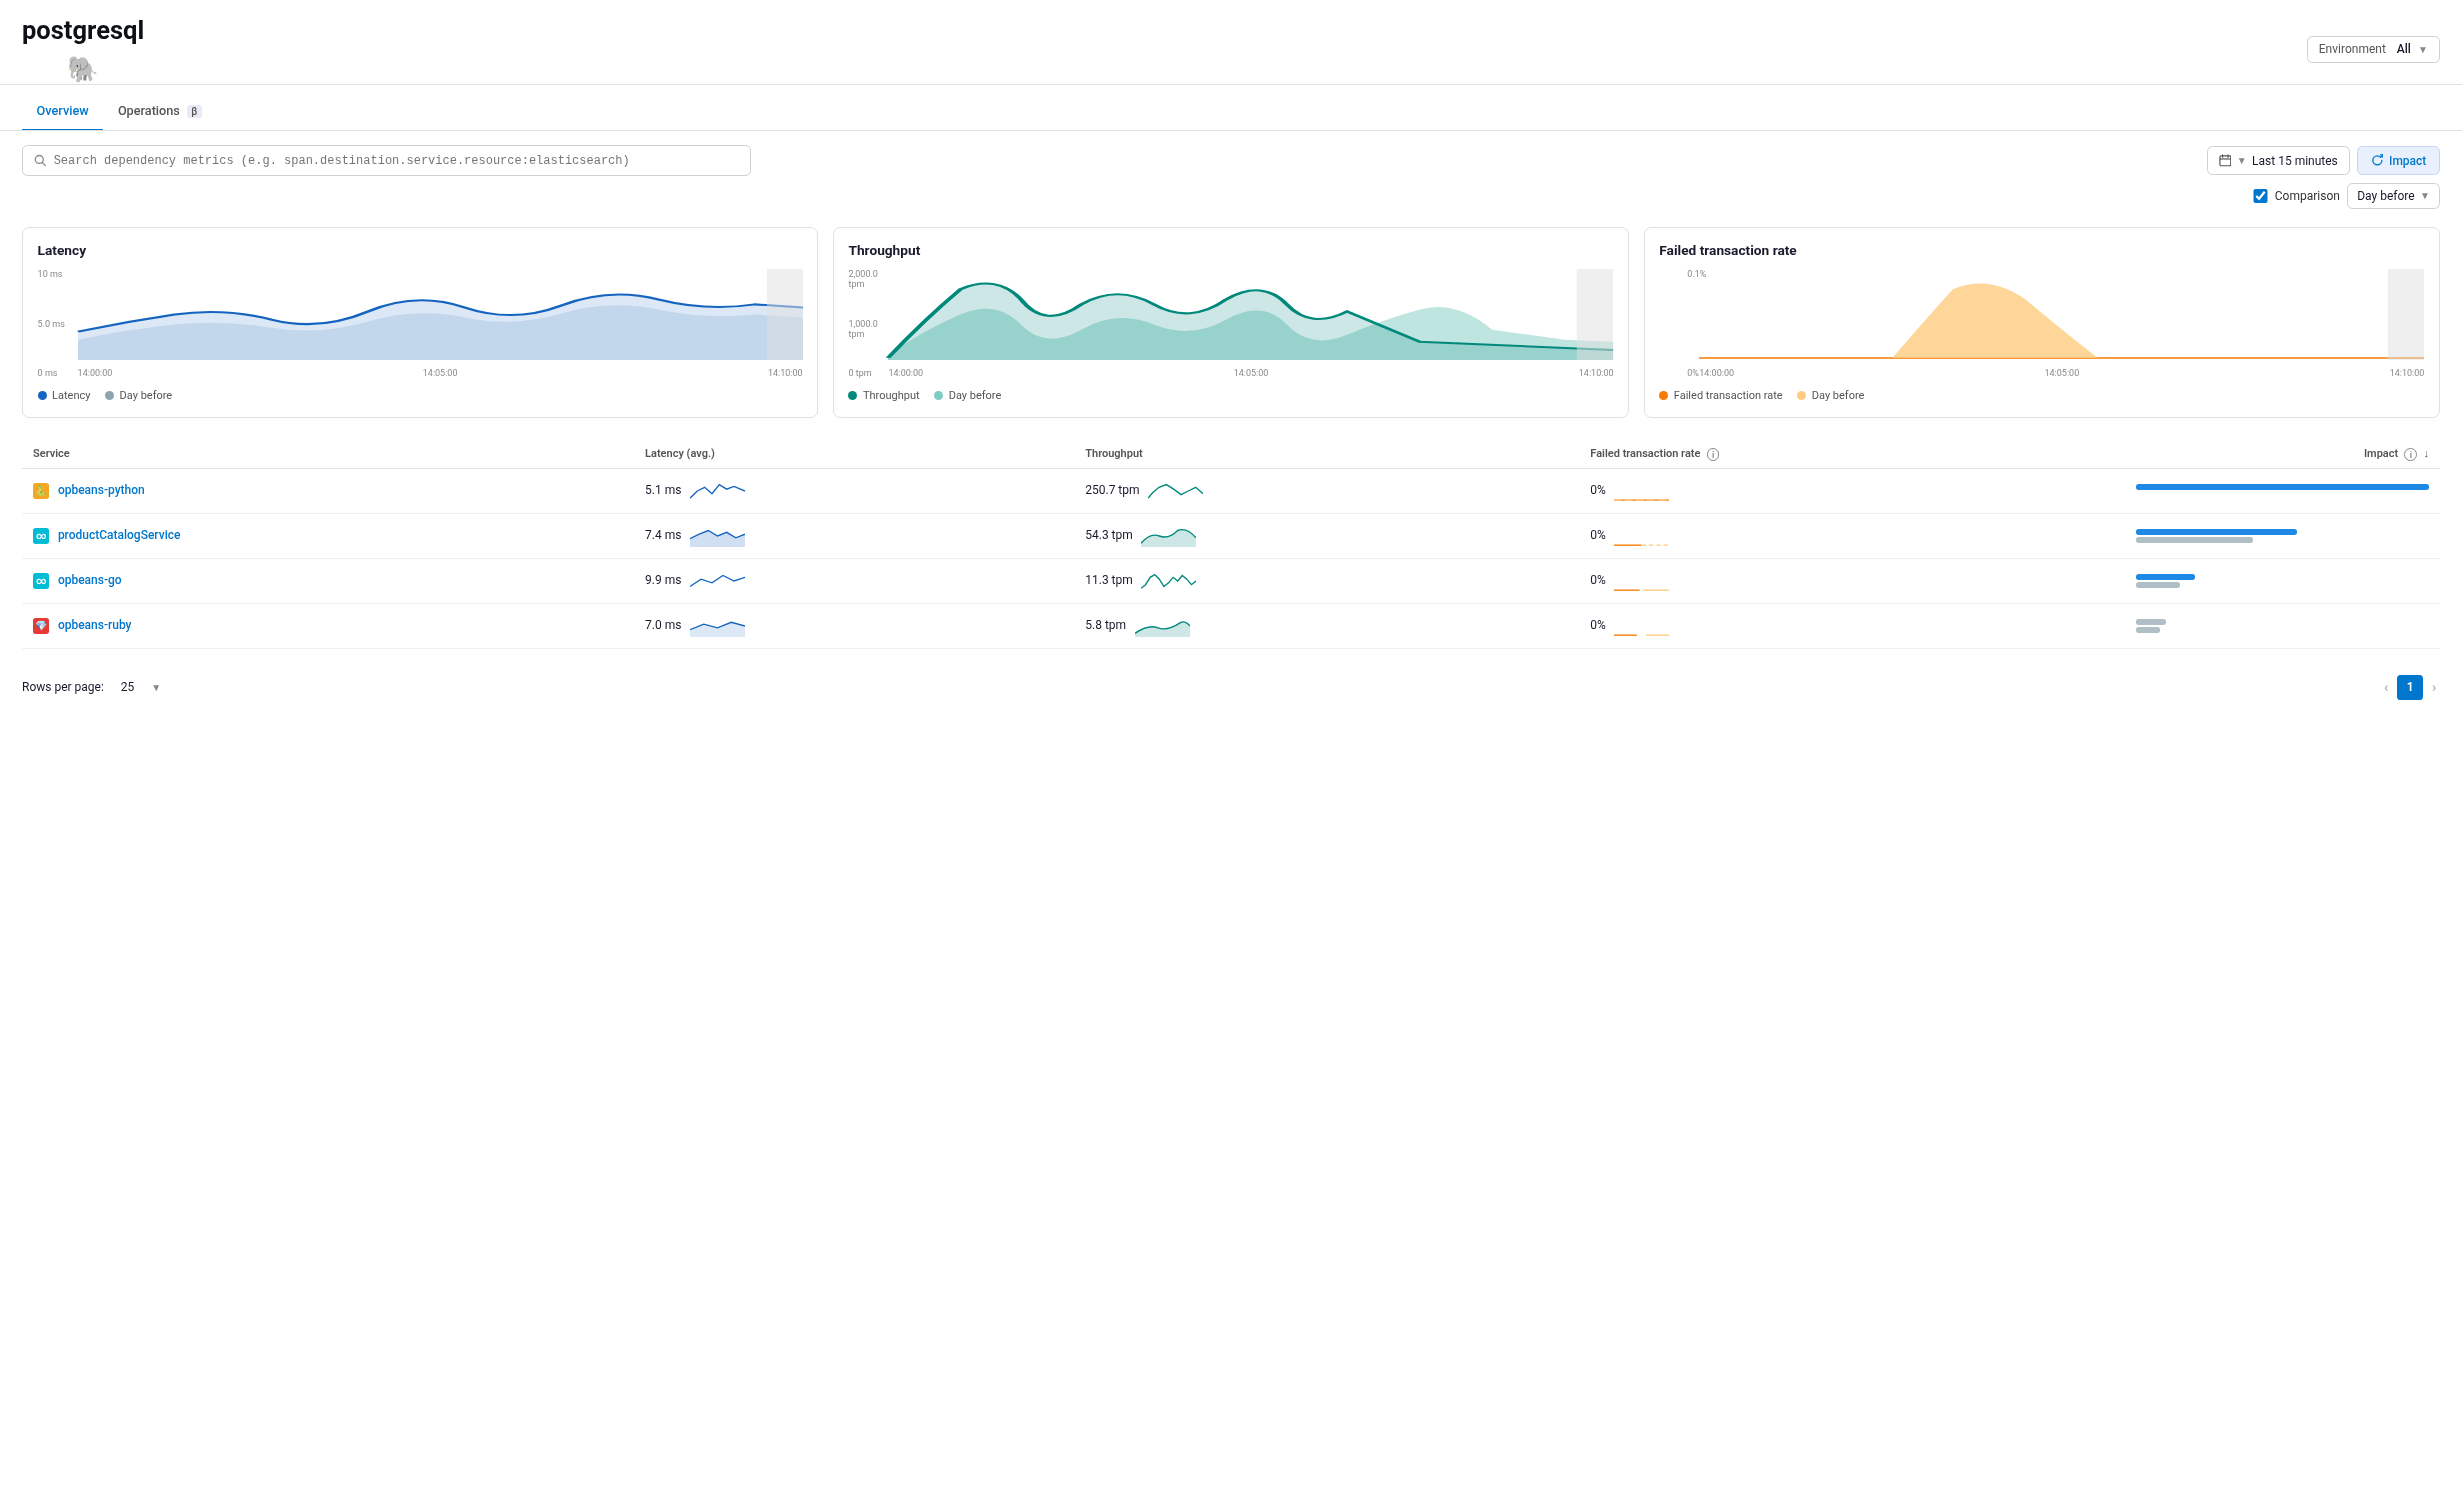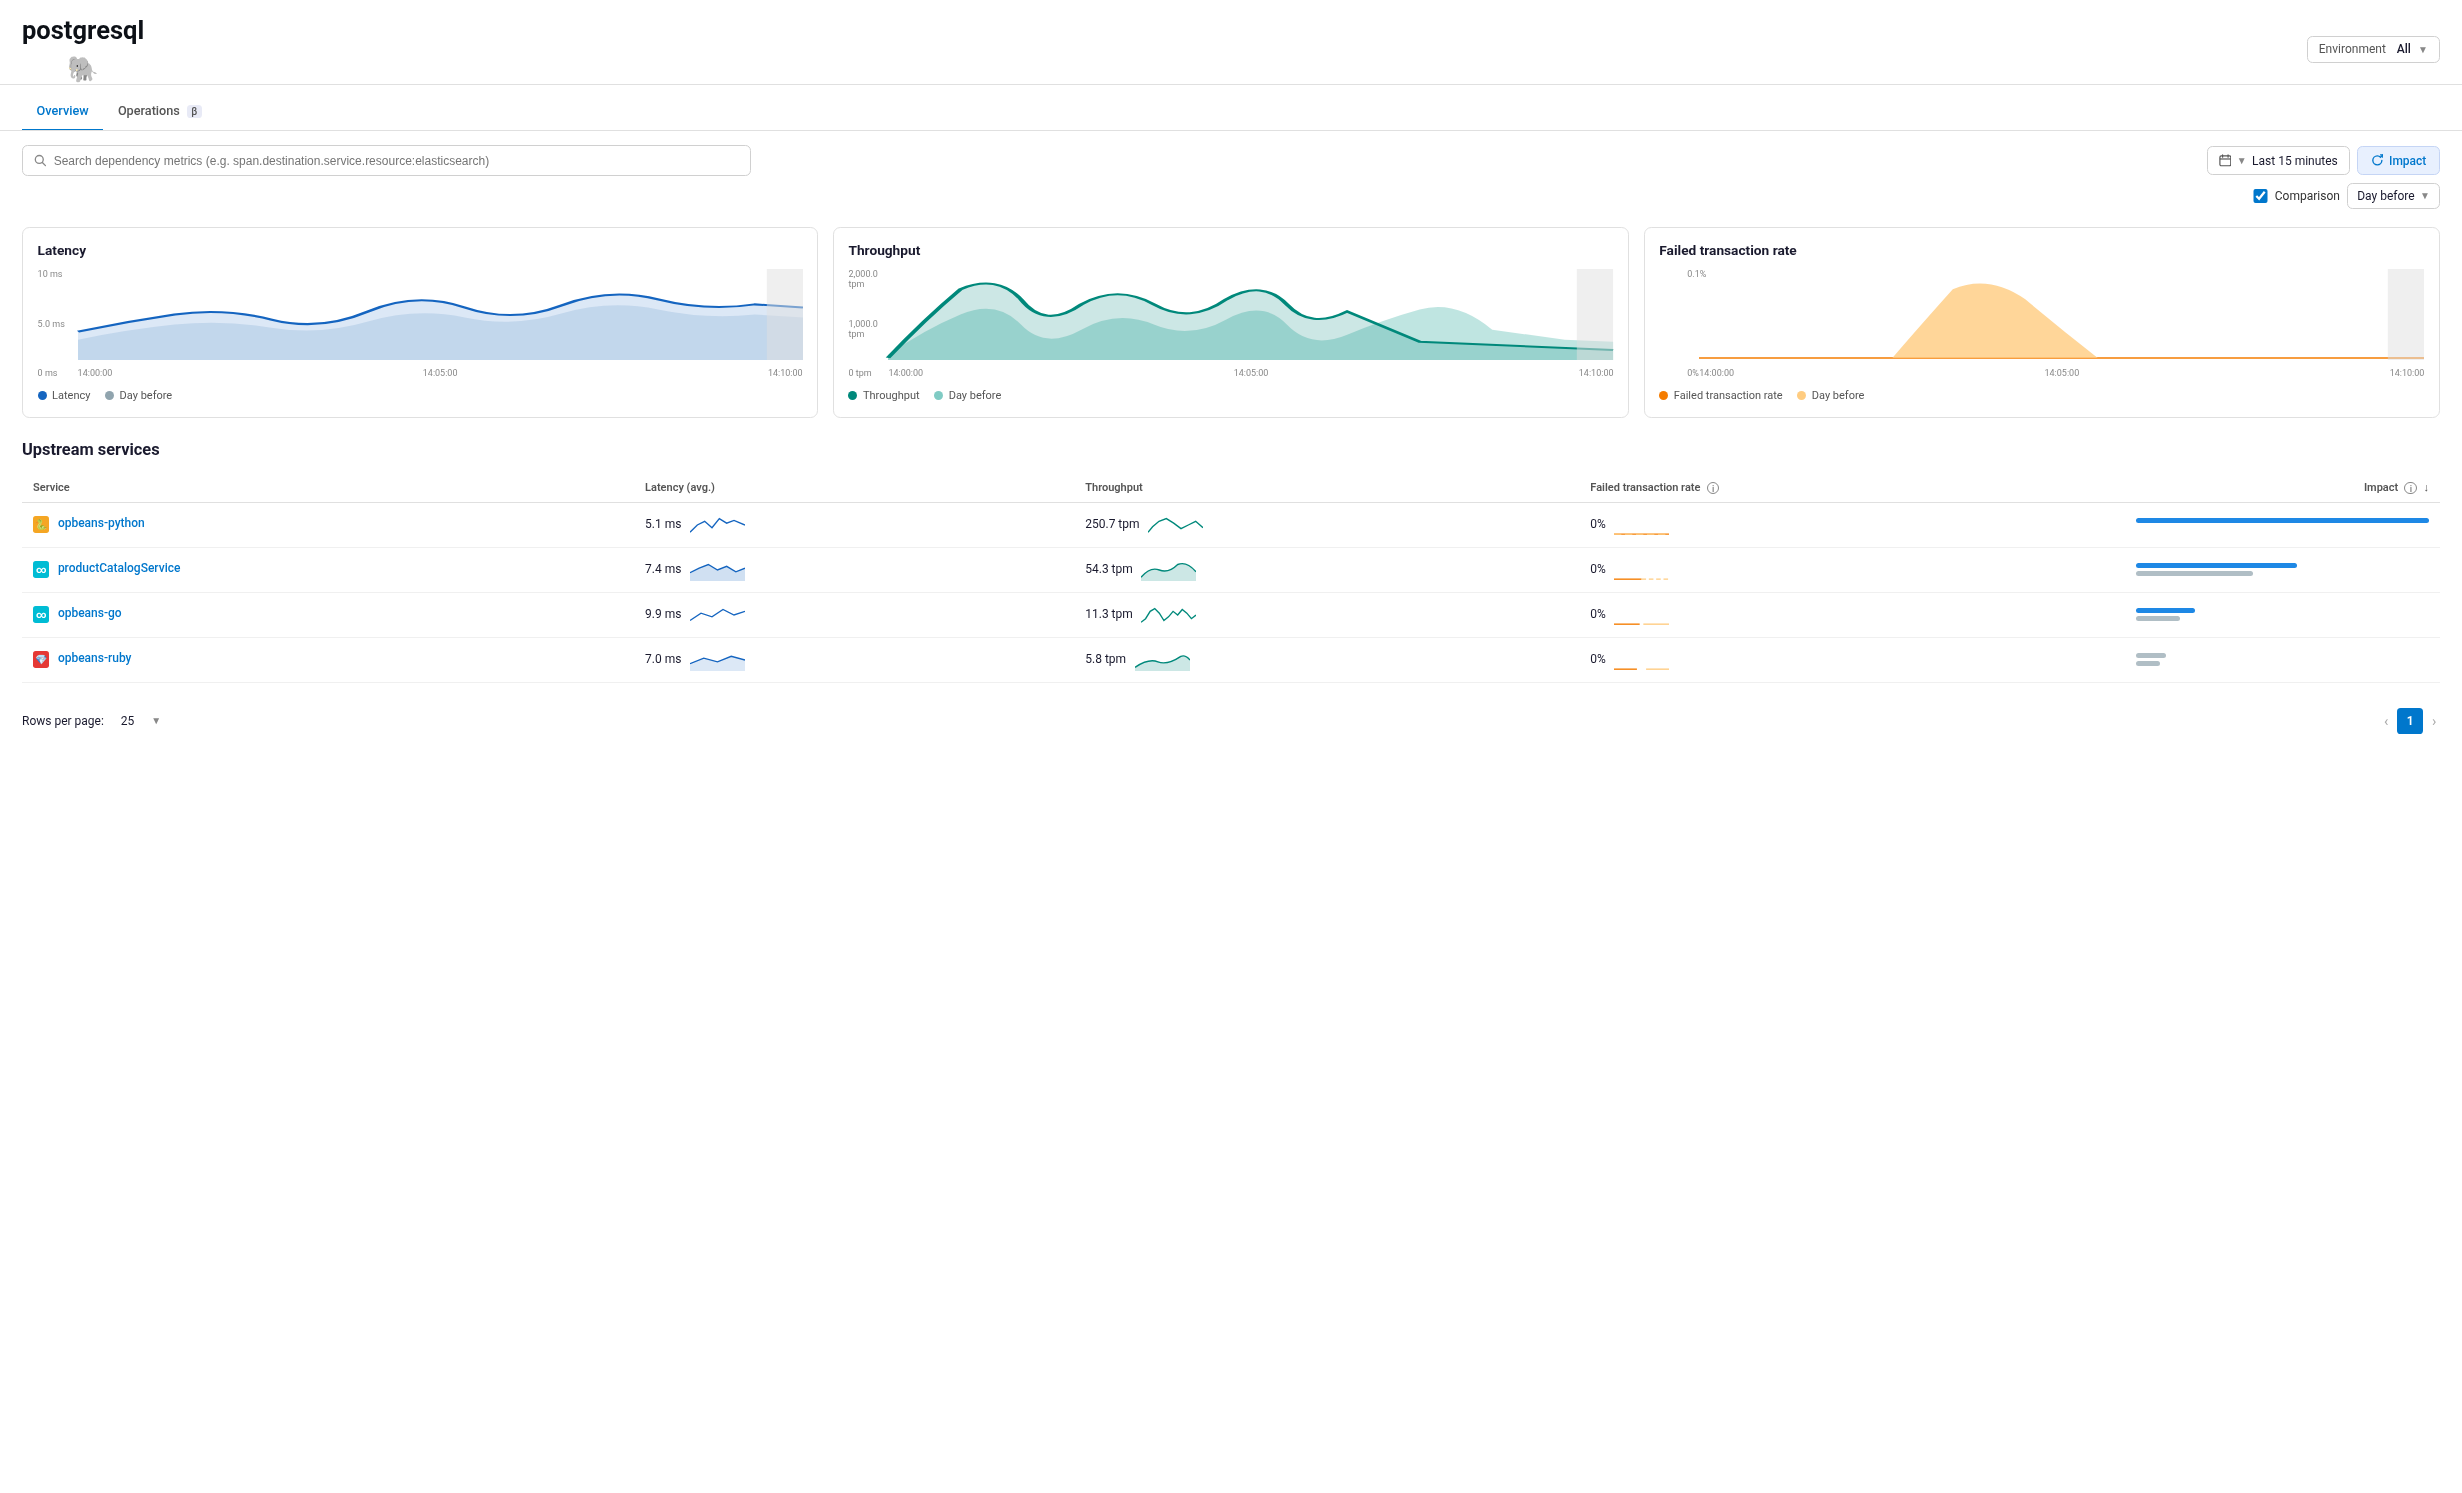--- a/index.html
+++ b/index.html
@@ -11,21 +11,21 @@
     .pg-icon { font-size: 25.5px; }
     .env-selector { display: flex; align-items: center; gap: 7.3px; border: 0.9px solid #d0d0d0; border-radius: 5.5px; padding: 5.5px 11px; cursor: pointer; }
     
     .tabs { display: flex; gap: 0; padding: 0 22px; border-bottom: 0.9px solid #e0e0e0; margin-top: 7.3px; }
     .tab { padding: 11px 14.6px; cursor: pointer; font-size: 12.7px; font-weight: 500; color: #555; border-bottom: 1.8px solid transparent; position: relative; }
     .tab.active { color: #0077cc; border-bottom: 1.8px solid #0077cc; }
     .tab-badge { display: inline-block; background: #e8eaf6; color: #555; border-radius: 3.6px; padding: 0.9px 4.6px; font-size: 10px; margin-left: 3.6px; }
     
     .toolbar { display: flex; align-items: center; justify-content: space-between; padding: 14.6px 22px 7.3px; flex-wrap: wrap; gap: 7.3px; }
     .search-bar { display: flex; align-items: center; gap: 7.3px; border: 0.9px solid #d0d0d0; border-radius: 5.5px; padding: 7.3px 11px; flex: 1; max-width: 729px; background: #fff; }
-    .search-input { border: none; outline: none; font-size: 12px; color: #404040; width: 100%; background: transparent; }
+    .search-input { border: none; outline: none; font-size: 12px; color: #404040; width: 100%; background: transparent; font-family: Liberation Mono, monospace; }
     .toolbar-right { display: flex; align-items: center; gap: 7.3px; }
     .time-picker { display: flex; align-items: center; gap: 5.5px; border: 0.9px solid #d0d0d0; border-radius: 5.5px; padding: 6.4px 11px; cursor: pointer; font-size: 12px; }
     .refresh-btn { display: flex; align-items: center; gap: 5.5px; background: #e8f0fe; border: 0.9px solid #c5d5f5; border-radius: 5.5px; padding: 6.4px 12.7px; cursor: pointer; color: #0077cc; font-size: 12px; font-weight: 500; }
     
     .comparison-bar { display: flex; align-items: center; justify-content: flex-end; padding: 0 22px 11px; gap: 7.3px; }
     .comparison-checkbox { width: 14.6px; height: 14.6px; accent-color: #0077cc; }
     .comparison-label { font-size: 12px; color: #333; }
     .comparison-select { display: flex; align-items: center; gap: 5.5px; border: 0.9px solid #d0d0d0; border-radius: 5.5px; padding: 4.6px 9px; cursor: pointer; font-size: 12px; }
     
     .charts-row { display: grid; grid-template-columns: 1fr 1fr 1fr; gap: 14.6px; padding: 7.3px 22px 14.6px; }
@@ -237,21 +237,20 @@
       </div>
       <div class="legend-item">
         <span class="legend-dot" style="background:#ffcc80;"></span>
         <span>Day before</span>
       </div>
     </div>
   </div>
 </div>
 
 <div class="upstream-section">
-  <div class="section-title">Upstream services</div>
 
   <table class="table">
     <thead>
       <tr>
         <th><span>Service</span></th>
         <th><span>Latency (avg.)</span></th>
         <th><span>Throughput</span></th>
         <th>
           <span>Failed transaction rate</span>
           <span class="info-icon">i</span>

